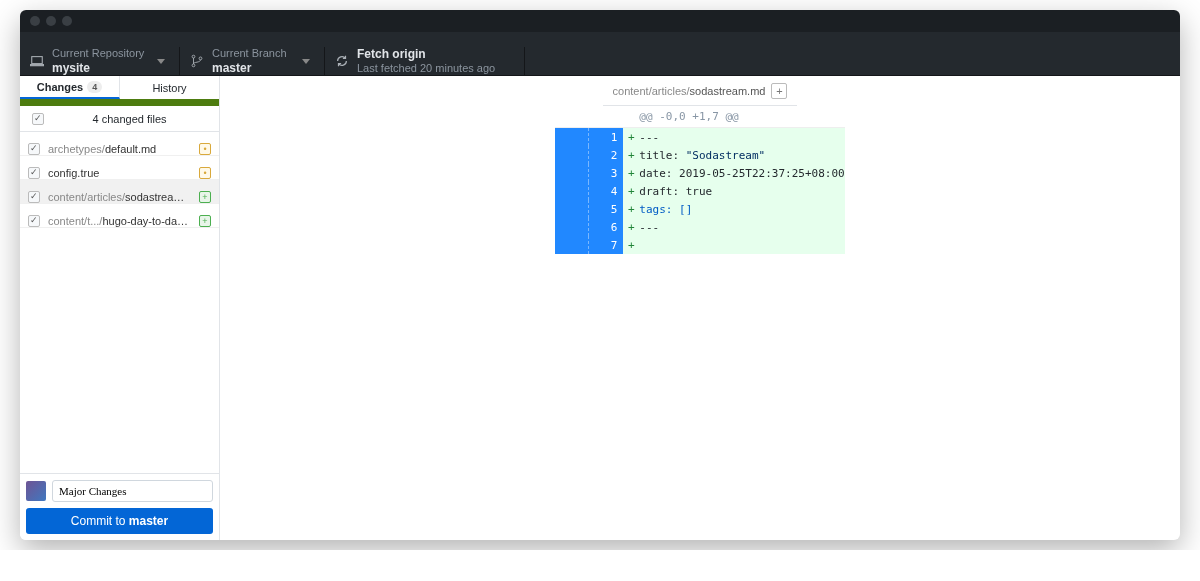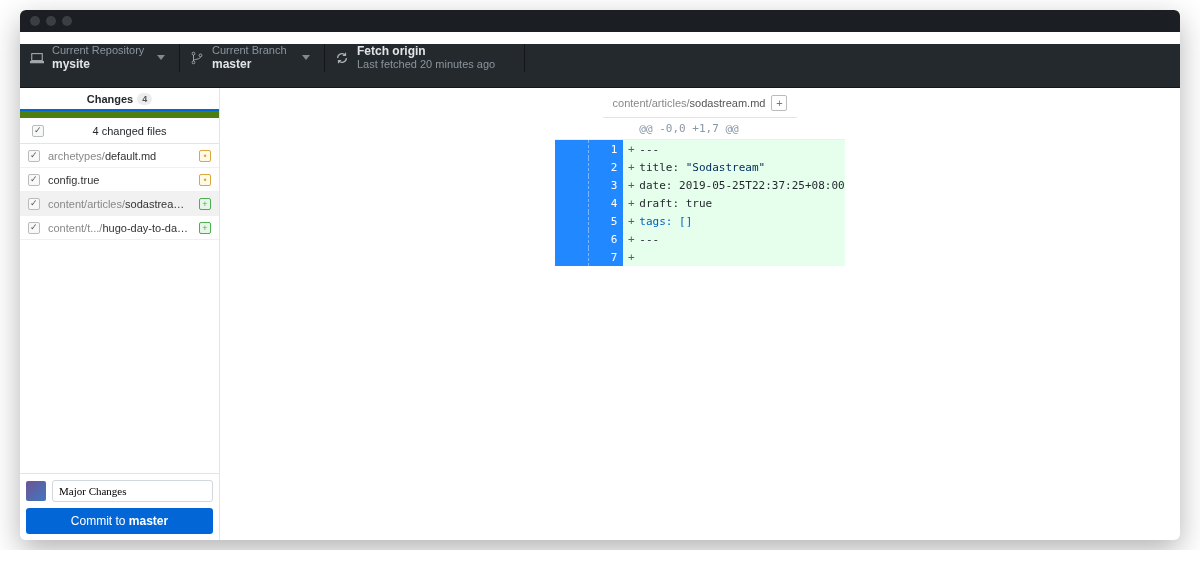--- a/index.html
+++ b/index.html
@@ -27,23 +27,22 @@
     display: flex;
     align-items: center;
     padding-left: 10px;
     gap: 6px;
   }
   .tb-dot { width: 10px; height: 10px; border-radius: 50%; background: #3a3f44; }
   .toolbar {
     height: 44px;
     background: #24292e;
     display: flex;
-    align-items: flex-start;
+    align-items: flex-end;
     border-bottom: 1px solid #141619;
-    margin-top: 12px;
   }
   .tb-seg {
     display: flex;
     align-items: center;
     padding: 0 10px;
     border-right: 1px solid #141619;
     color: #aab0b6;
     position: relative;
   }
   .tb-icon { width: 14px; height: 14px; margin-right: 8px; fill: #aab0b6; stroke: #aab0b6; }
@@ -104,21 +103,21 @@
     padding: 0 12px;
     border-bottom: 1px solid #e1e4e8;
     font-size: 11px;
     gap: 8px;
   }
   .summary-row .text { flex: 1; text-align: center; color: #24292e; }
   .filelist { flex: 1; overflow: auto; }
   .file-row {
     height: 24px;
     display: flex;
-    align-items: center;
+    align-items: flex-end;
     padding: 0 8px;
     border-bottom: 1px solid #f0f0f0;
     font-size: 11px;
     gap: 8px;
     cursor: pointer;
   }
   .file-row.selected { background: #f1f1f1; }
   .cb {
     width: 12px; height: 12px;
     border: 1px solid #bbb;
@@ -327,20 +326,23 @@
   </div>
 
   <div class="main">
 
     <div class="sidebar">
       <div class="tabs">
         <div class="tab active">
           <span>Changes</span>
           <span class="tab-badge">4</span>
         </div>
+        <div class="tab">
+          <span>History</span>
+        </div>
       </div>
 
       <div class="summary-row">
         <span class="cb checked"></span>
         <span class="text">4 changed files</span>
       </div>
 
       <div class="filelist">
         <div class="file-row">
           <span class="cb checked"></span>

